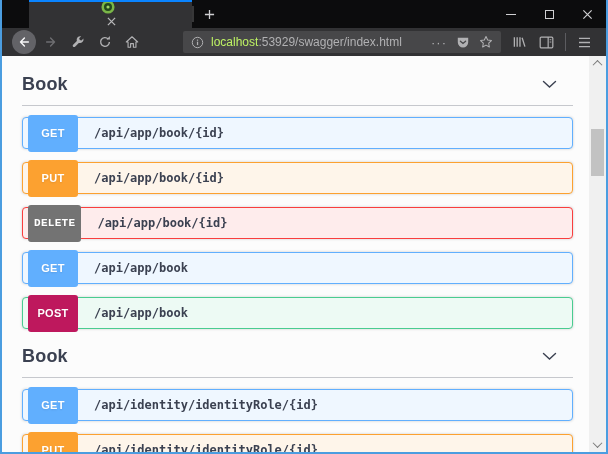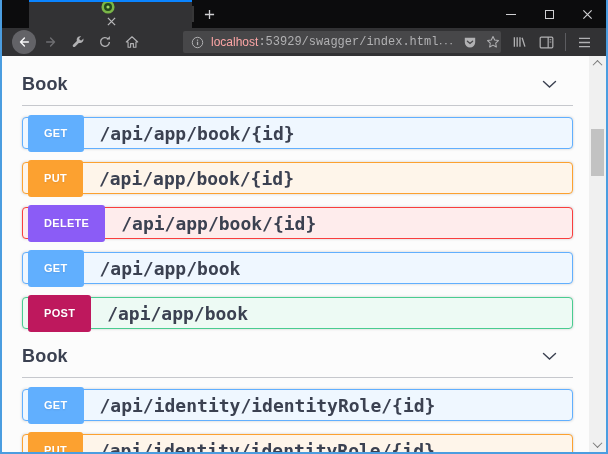--- a/index.html
+++ b/index.html
@@ -28,42 +28,42 @@
   .win-btn { width:38px; display:flex; align-items:center; justify-content:center; }
   .glyph-min { width:10px; height:1px; background:#d0d0d2; display:block; }
   .glyph-max { width:9px; height:9px; border:1px solid #d0d0d2; display:block; }
   
   .toolbar { height:28px; background:#323234; display:flex; align-items:center; padding:0 8px; }
   .nav-btn { width:27px; height:24px; display:flex; align-items:center; justify-content:center; flex:0 0 auto; }
   .back-circle { width:24px; height:24px; border-radius:50%; background:#636367;
                  display:flex; align-items:center; justify-content:center; }
   .urlbar { flex:1; max-width:318px; height:22px; margin-left:38px; background:#474749; border-radius:2px;
             display:flex; align-items:center; padding:0 8px; font-size:12px; }
-  .url-host { color:#fca5a5; margin-left:7px; }
-  .url-rest { color:#b1b1b3;font-family:Liberation Mono, monospace; }
+  .url-host { color:#bef264; margin-left:7px; }
+  .url-rest { color:#b1b1b3; }
   .url-right { margin-left:auto; display:flex; align-items:center; gap:9px; }
   .dots { color:#b1b1b3; font-size:13px; letter-spacing:1px; }
   .right-icons { margin-left:auto; display:flex; align-items:center; }
   .tool-sep { width:1px; height:18px; background:#5c5c60; margin:0 5px; }
   
   .content { position:relative; height:396px; background:#fcfcfc; overflow:hidden; }
   .content-inner { padding:0 33px 0 20px; }
   .section-header { display:flex; align-items:center; height:28px; margin-top:14px; cursor:pointer; }
   .section + .section .section-header { margin-top:9px; }
   .section-title { font-size:18px; font-weight:700; color:#3b4151; letter-spacing:.2px; }
   .section-chevron { margin-left:auto; margin-right:16px; display:flex; }
   .section-hr { border:none; border-top:1px solid rgba(59,65,81,.28); margin:7px 0 11px; }
   .op-row { height:32px; margin-bottom:13px; border:1px solid; border-radius:4px;
             display:flex; align-items:center; padding:0 10px 0 5px;
             box-shadow:0 0 3px rgba(0,0,0,.19); cursor:pointer; }
   .op-badge { min-width:50px; height:37px; border-radius:3px; color:#fff; font-size:11px; font-weight:700;
               display:flex; align-items:center; justify-content:center; letter-spacing:.3px;
-              text-shadow:0 1px 2px rgba(0,0,0,.1); padding:0 16px; }
+              text-shadow:0 1px 2px rgba(0,0,0,.1); padding:0 6px; }
   .op-path { margin-left:16px; font-family:"DejaVu Sans Mono","Liberation Mono",monospace;
-             font-weight:700; font-size:18px; color:#3b4151; }
+             font-weight:700; font-size:12px; color:#3b4151; }
   
   .scrollbar { position:absolute; top:0; right:0; bottom:0; width:17px; background:#f0f0f0;
                display:flex; flex-direction:column; align-items:center; }
   .scroll-arrow { height:15px; display:flex; align-items:center; justify-content:center; width:100%; }
   .scroll-arrow.down { margin-top:auto; }
   .chev { width:7px; height:7px; border-right:1.5px solid #7a7a7a; border-bottom:1.5px solid #7a7a7a; display:block; }
   .chev.up { transform:rotate(-135deg) translate(-1px,-1px); }
   .chev.dn { transform:rotate(45deg) translate(-1px,-1px); }
   .scroll-thumb { position:absolute; top:73px; left:2px; width:13px; height:47px; background:#c2c2c2; }
   svg { display:block; }
@@ -231,21 +231,21 @@
     <span class="op-badge" style="background: rgb(97, 175, 254);">GET</span>
     <span class="op-path">/api/app/book/{id}</span>
   </div>
 
   <div class="op-row" style="border-color: rgb(252, 161, 48); background: rgb(254, 245, 234);">
     <span class="op-badge" style="background: rgb(252, 161, 48);">PUT</span>
     <span class="op-path">/api/app/book/{id}</span>
   </div>
 
   <div class="op-row" style="border-color: rgb(249, 62, 62); background: rgb(254, 236, 236);">
-    <span class="op-badge" style="background: #8b5cf6;">DELETE</span>
+    <span class="op-badge" style="background: #737373; font-family: Liberation Mono, monospace;">DELETE</span>
     <span class="op-path">/api/app/book/{id}</span>
   </div>
 
   <div class="op-row" style="border-color: rgb(97, 175, 254); background: rgb(239, 247, 255);">
     <span class="op-badge" style="background: rgb(97, 175, 254);">GET</span>
     <span class="op-path">/api/app/book</span>
   </div>
 
   <div class="op-row" style="border-color: rgb(73, 204, 144); background: rgb(237, 250, 244);">
     <span class="op-badge" style="background: #be185d;">POST</span>

